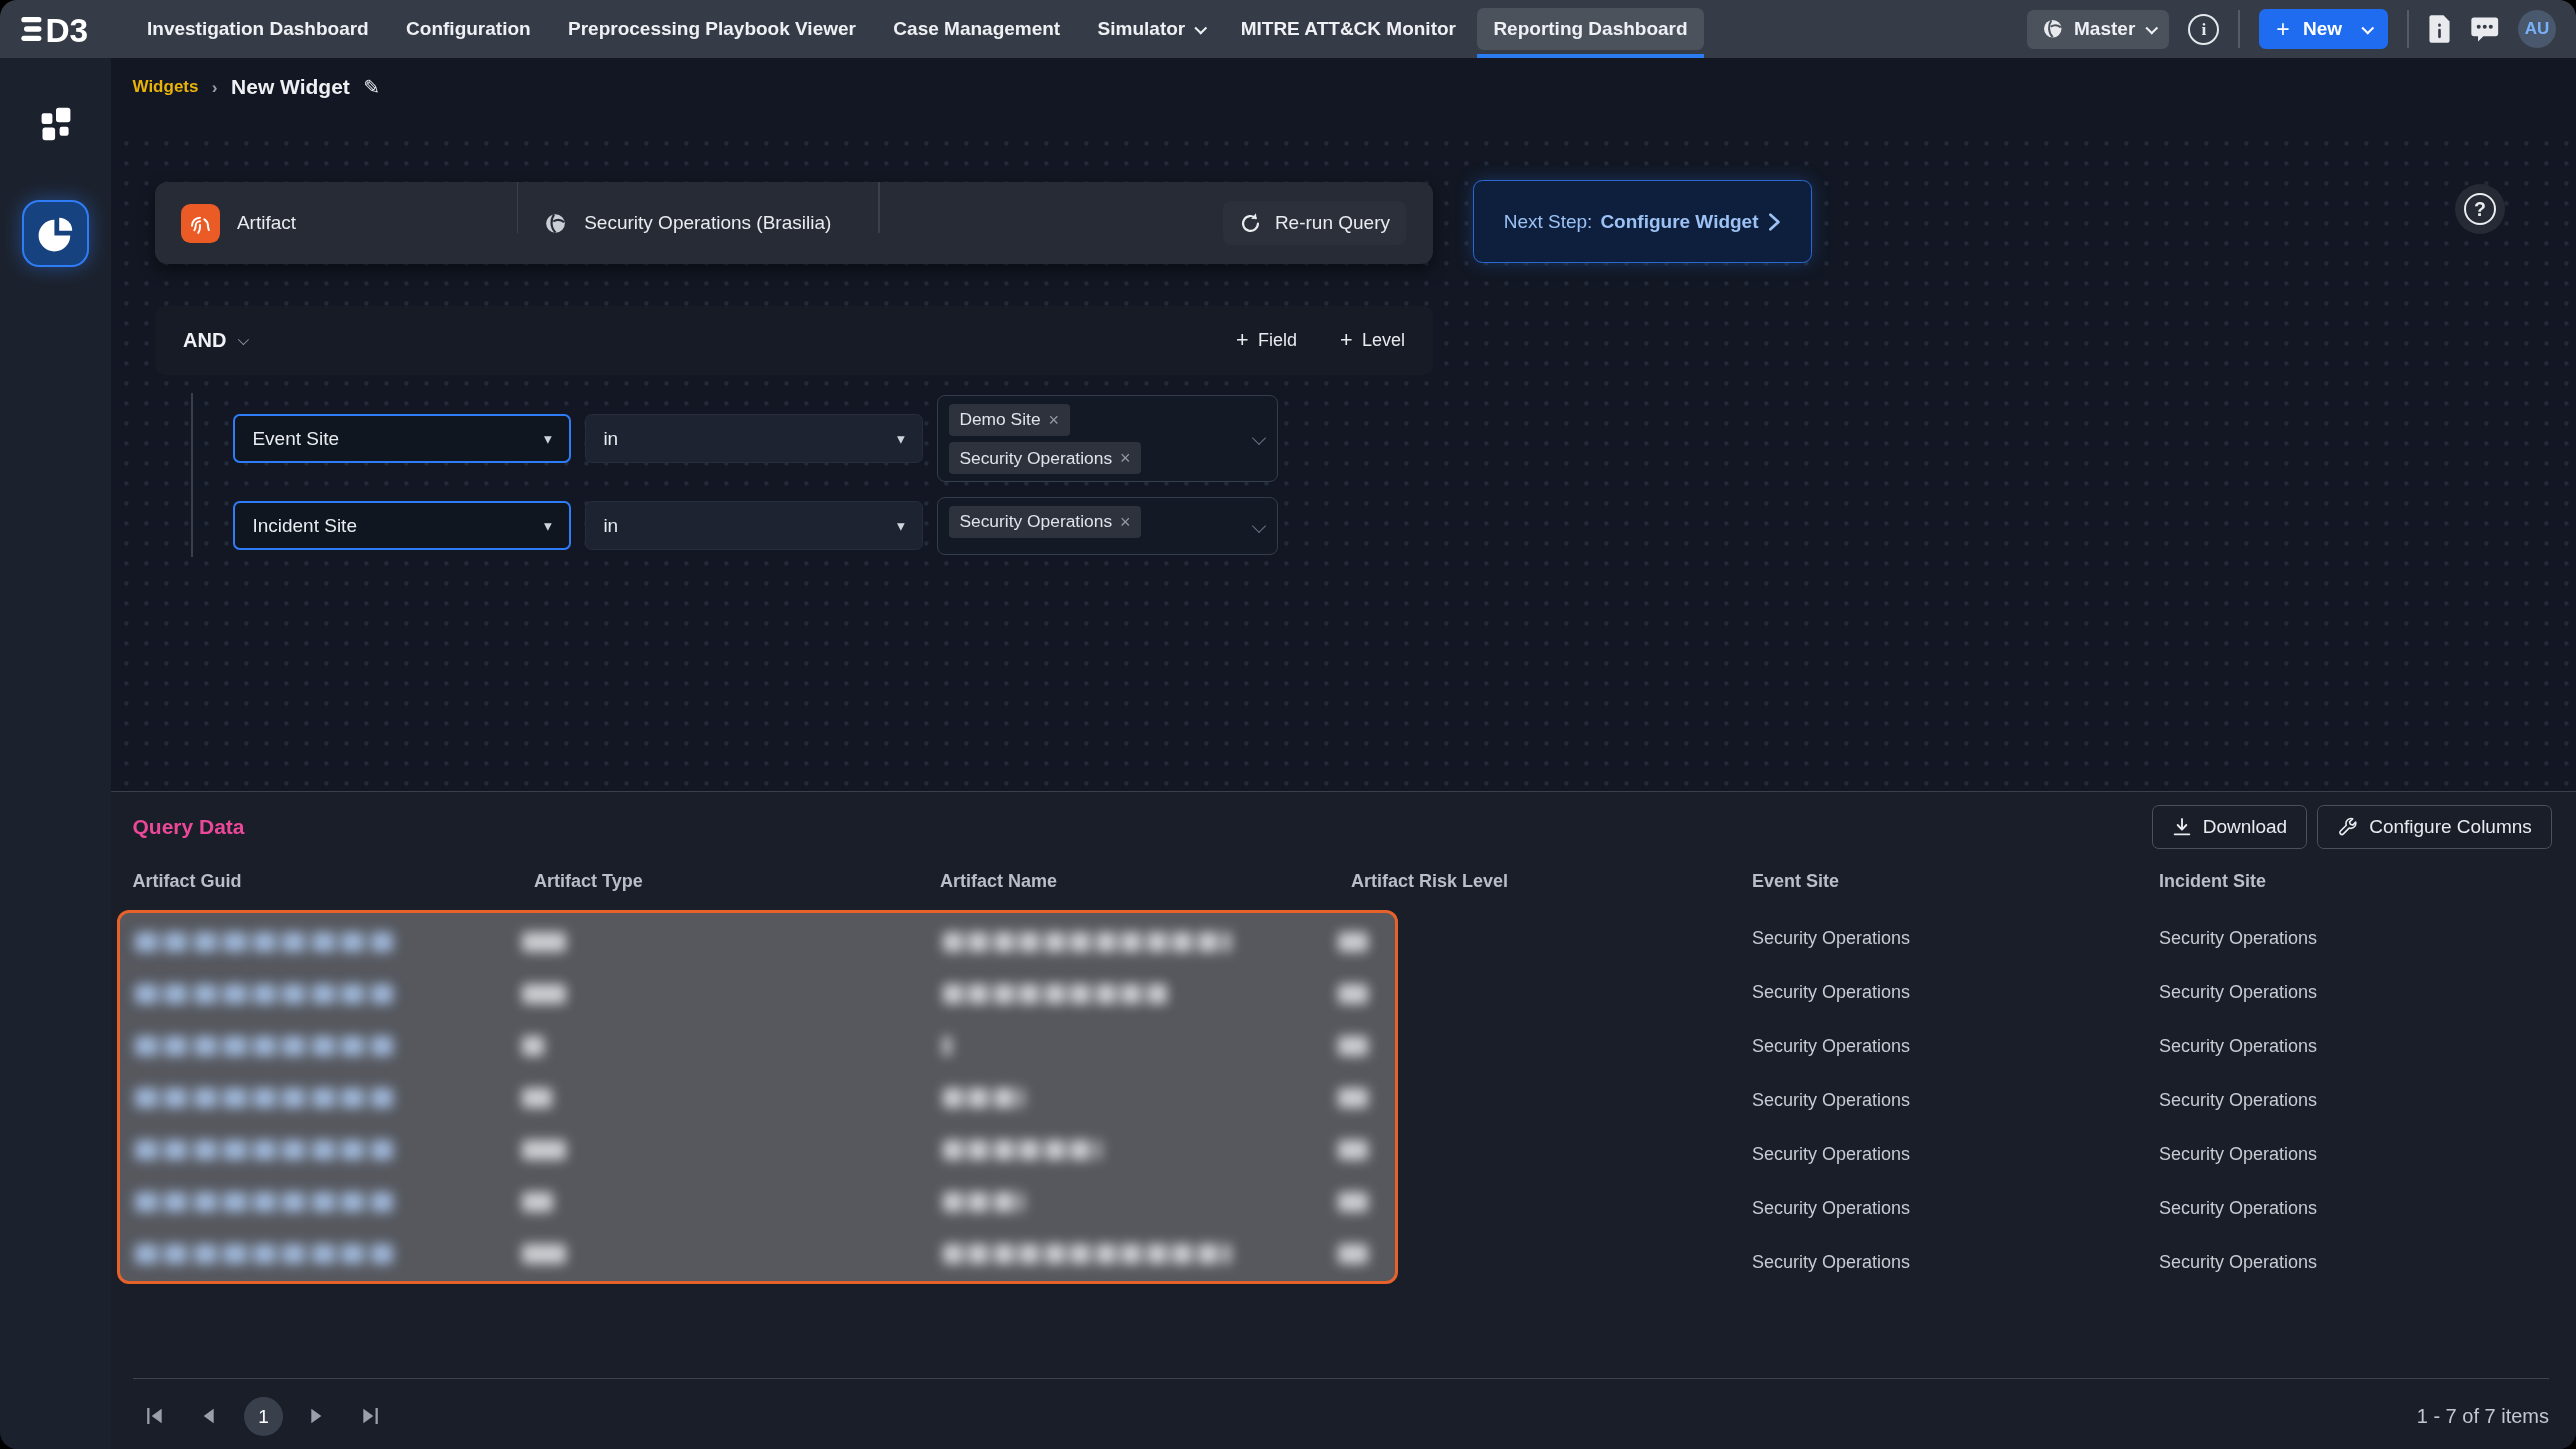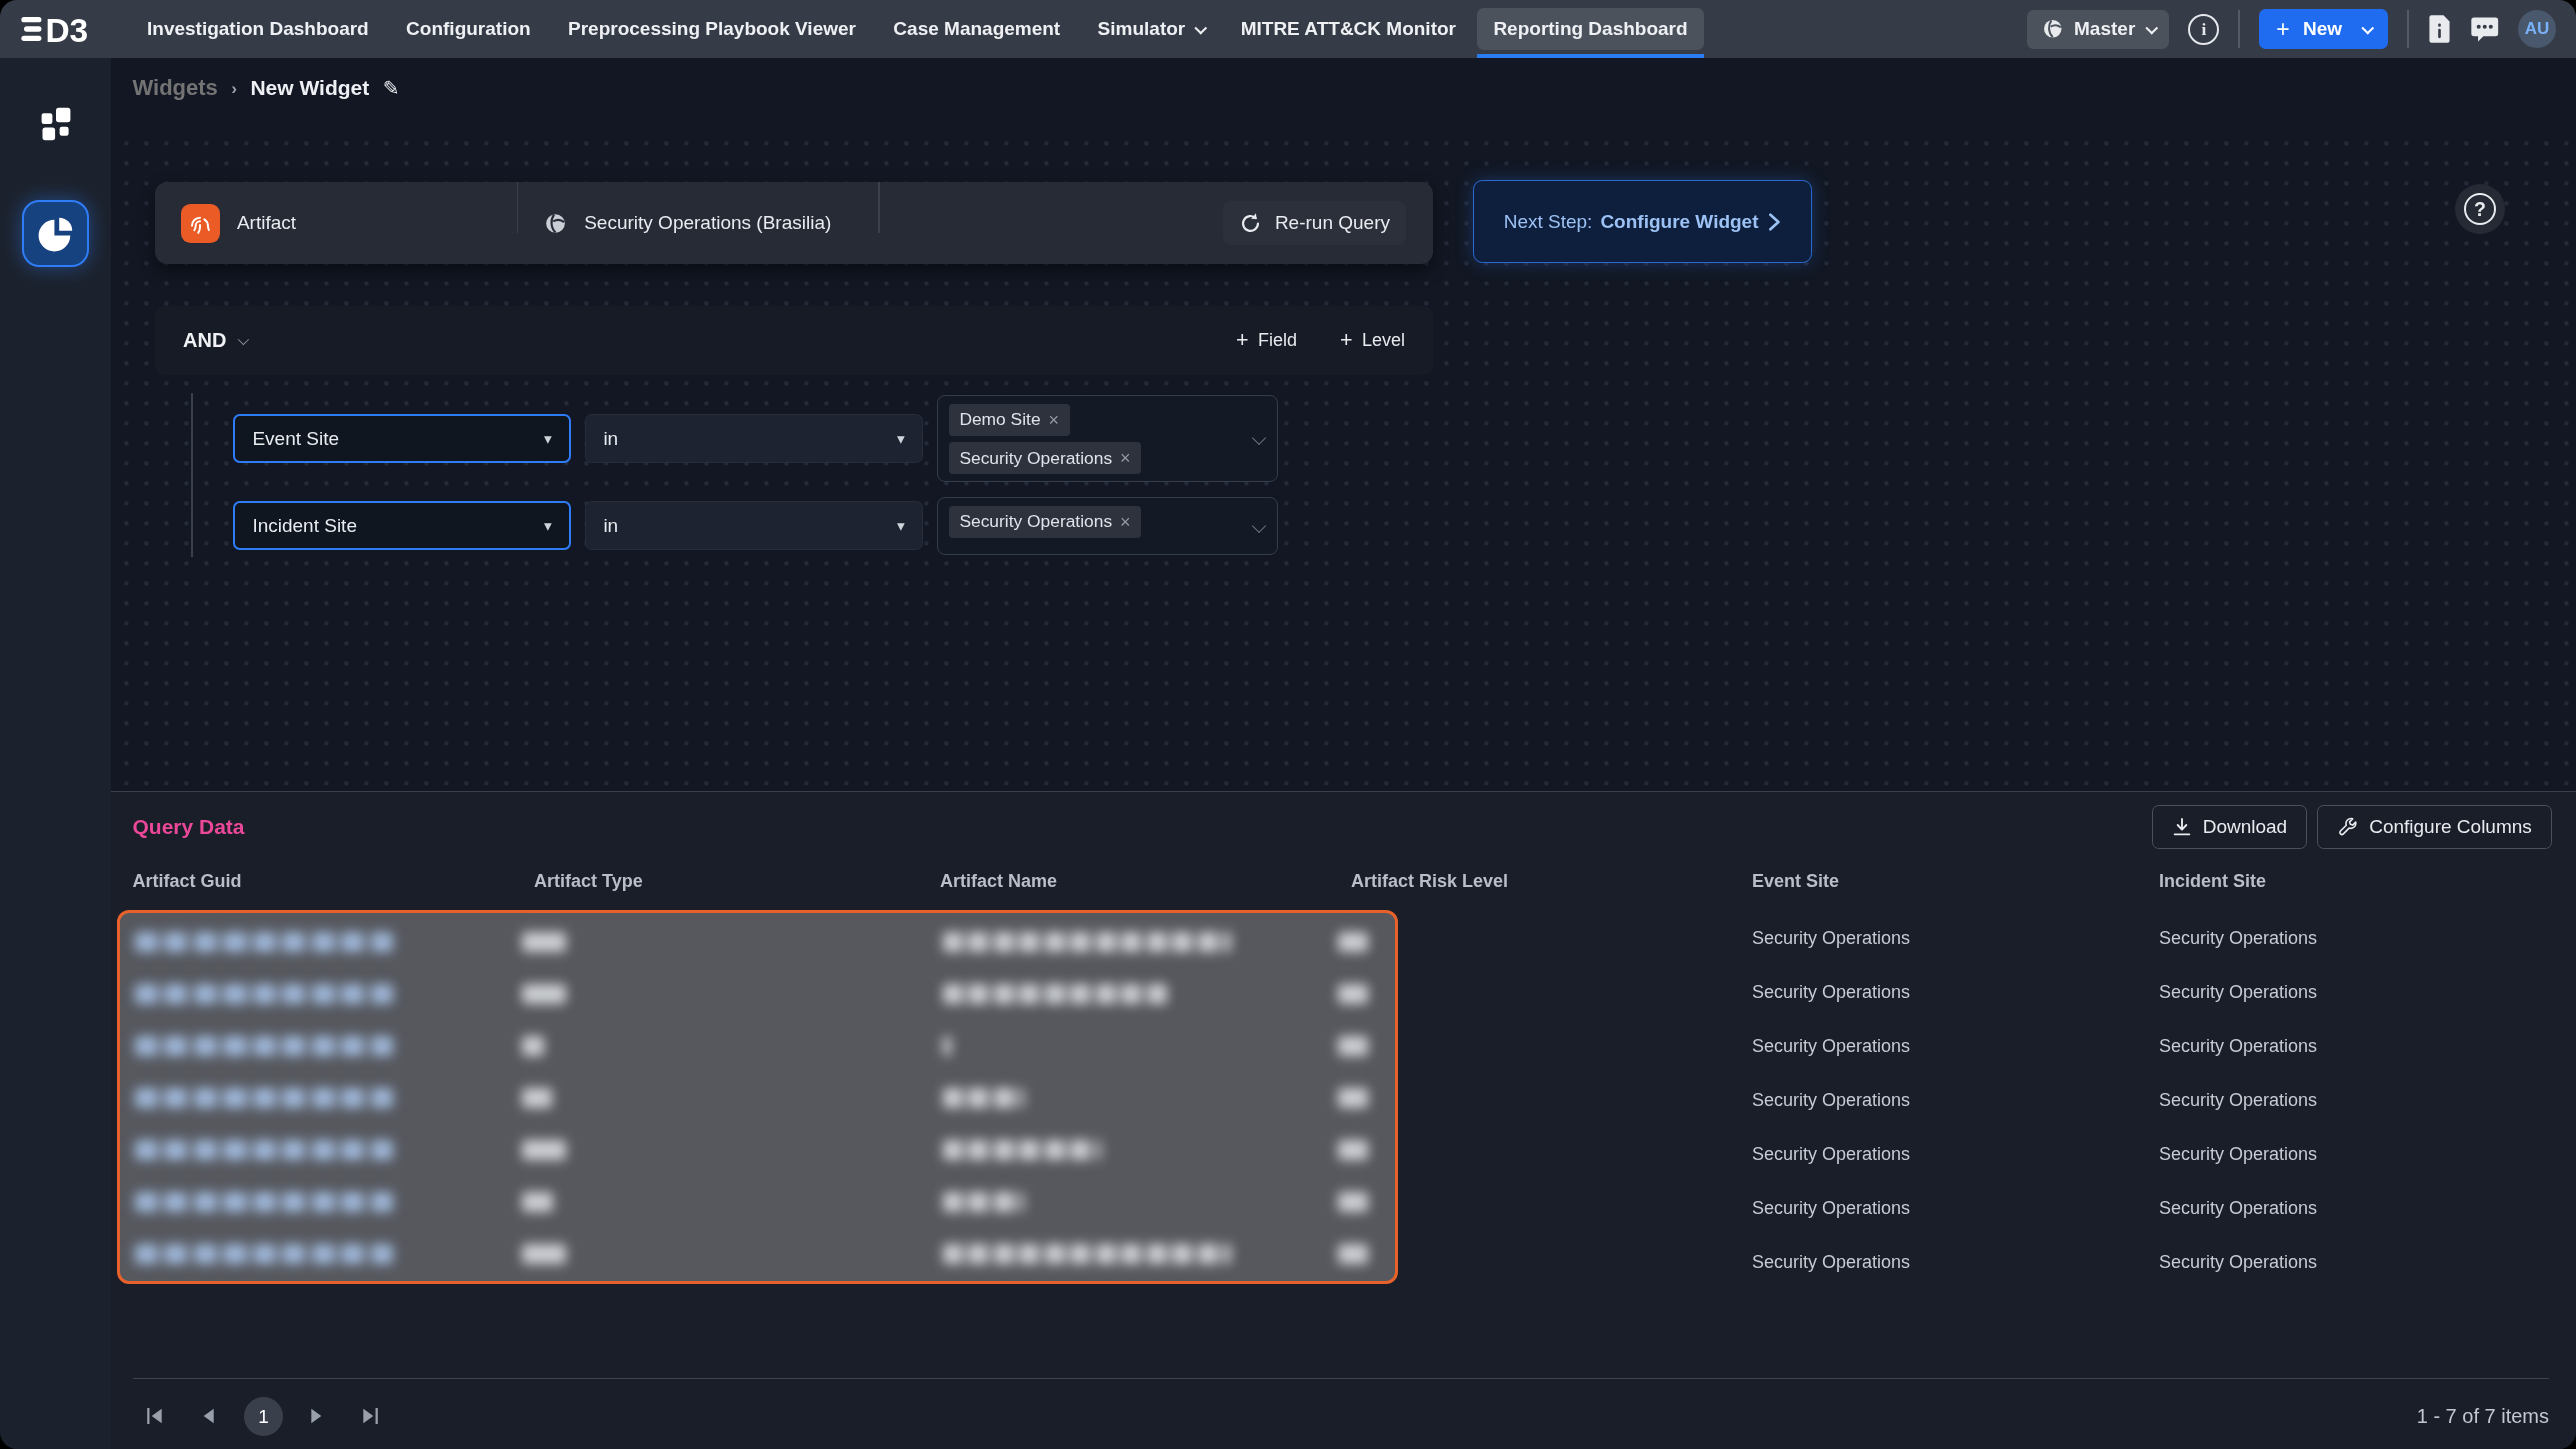--- a/index.html
+++ b/index.html
@@ -25,21 +25,21 @@
   .tn-icon { cursor: pointer; display: flex; }
 
   
   .sidebar { position: absolute; top: 58px; left: 0; width: 111px; bottom: 0; background: #1c222d; display: flex; flex-direction: column; align-items: center; padding-top: 32px; gap: 43px; z-index: 20; }
   .side-tile { width: 67px; height: 67px; border-radius: 17.4px; display: flex; align-items: center; justify-content: center; cursor: pointer; }
   .side-tile.active { background: #16427f; border: 2px solid #2f7df6; box-shadow: 0 0 20px rgba(47,125,246,.45); }
 
   
   .main { position: absolute; top: 58px; left: 111px; right: 0; bottom: 0; background: #121723; }
   .breadcrumb { position: absolute; top: 17.4px; left: 21.5px; display: flex; align-items: center; gap: 13.4px; z-index: 5; }
-  .bc-parent { color: #737373; font-size: 22px; font-weight: 700; cursor: pointer; }
+  .bc-parent { color: #eab308; font-size: 17px; font-weight: 700; cursor: pointer; }
   .bc-sep { color: #9aa0a8; font-size: 17.4px; font-weight: 700; }
   .bc-current { color: #eef0f3; font-size: 21px; font-weight: 700; }
   .bc-edit { color: #e8eaee; font-size: 20px; cursor: pointer; }
 
   .upper { position: absolute; top: 70px; left: 0; right: 0; height: 663px;
     background-image: radial-gradient(circle, #242b3a 2px, rgba(0,0,0,0) 2.3px);
     background-size: 20px 20px; background-position: 5.4px 5.4px; }
 
   .query-panel { position: absolute; left: 44px; top: 54px; width: 1278px; height: 82px; background: #262b36; border-radius: 12px; box-shadow: 0 6.7px 16px rgba(0,0,0,.45); display: flex; align-items: flex-start; }
   .qp-sec { display: flex; align-items: center; gap: 17.4px; padding: 0 25.5px; height: 100%; }

